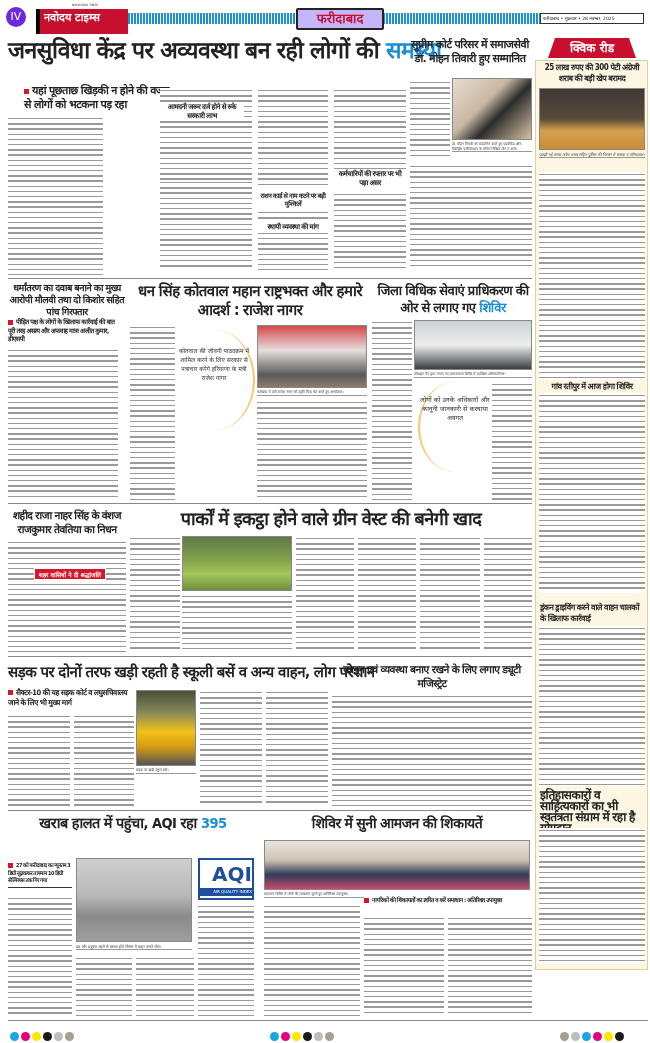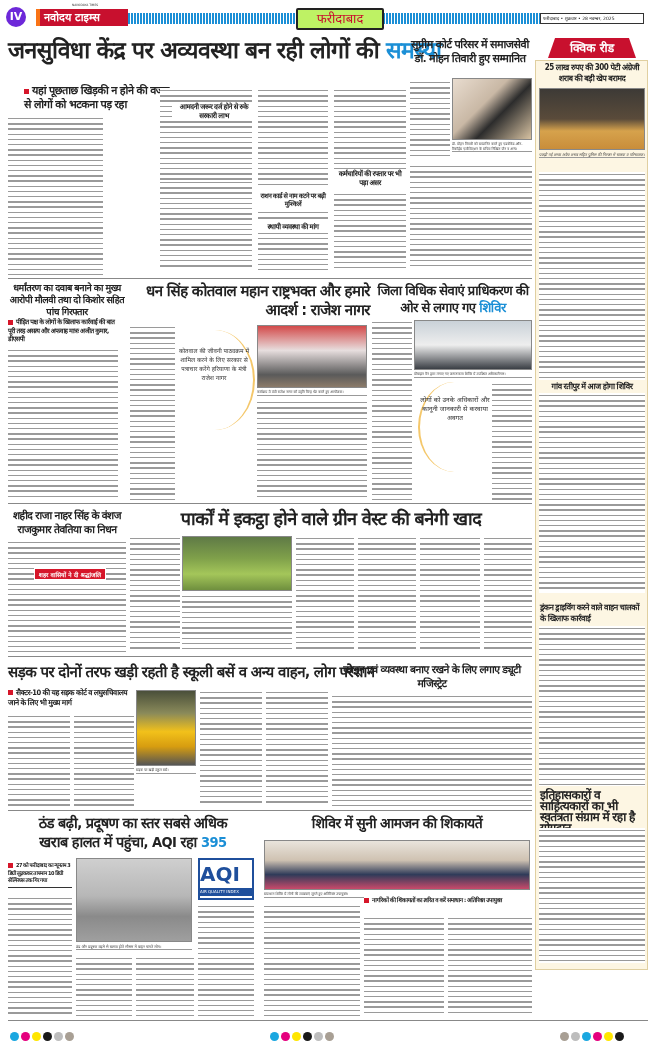--- a/index.html
+++ b/index.html
@@ -13,36 +13,36 @@
 .caption{font-size:4.5px;color:#333;line-height:6px;border-bottom:1px solid #999}
 .bullet::before{content:"";display:inline-block;width:5px;height:5px;background:#d6162a;margin-right:3px;vertical-align:middle}
 .hline{position:absolute;height:1px;background:#888}
 .dots span{display:inline-block;width:9px;height:9px;border-radius:50%;margin-right:2px}
 .sidebar{background:#fdf6e3}
 </style>
 </head>
 <body>
 
 <div class="abs" style="left:0;top:0;width:650px;height:32px">
-  <div class="abs" style="left:6px;top:7px;width:20px;height:20px;border-radius:50%;background:#6d28d9;color:#fff;font-weight:bold;font-size:11px;text-align:center;line-height:20px">IV</div>
+  <div class="abs" style="left:6px;top:7px;width:20px;height:20px;border-radius:50%;background:#6d28d9;color:#fff;font-weight:normal;font-size:11px;text-align:center;line-height:20px">IV</div>
   <div class="abs" style="left:72px;top:3px;font-size:3px;color:#333">NAVODAYA TIMES</div>
-  <div class="abs" style="left:36px;top:9px;width:92px;height:17px;background:#c8102e;color:#fff;font-weight:bold;font-size:11px;line-height:17px;padding-left:4px;border-left:4px solid #f97316">नवोदय टाइम्स</div>
+  <div class="abs" style="left:36px;top:9px;width:92px;height:25px;background:#c8102e;color:#fff;font-weight:bold;font-size:11px;line-height:17px;padding-left:4px;border-left:4px solid #000000">नवोदय टाइम्स</div>
   <div class="abs" style="left:128px;top:13px;width:412px;height:11px;background:repeating-linear-gradient(90deg,#1b8fd6 0,#1b8fd6 2px,#fff 2px,#fff 3px)"></div>
-  <div class="abs" style="left:296px;top:8px;width:88px;height:22px;background:#bef264;border:2px solid #222;border-radius:2px;color:#c8102e;font-weight:normal;font-size:13px;text-align:center;line-height:18px">फरीदाबाद</div>
+  <div class="abs" style="left:296px;top:8px;width:88px;height:22px;background:#c4b5fd;border:2px solid #222;border-radius:2px;color:#c8102e;font-weight:bold;font-size:13px;text-align:center;line-height:18px">फरीदाबाद</div>
   <div class="abs" style="left:540px;top:13px;width:104px;height:11px;border:1px solid #333;font-size:4.5px;line-height:9px;padding-left:2px;white-space:nowrap">फरीदाबाद • शुक्रवार • 28 नवम्बर, 2025</div>
 </div>
 
 <div class="abs hl" style="left:8px;top:36px;font-size:23px;line-height:28px">
   <span>जनसुविधा केंद्र पर अव्यवस्था बन रही लोगों की</span>
   <span class="blue">समस्या</span>
 </div>
 <div class="abs bullet hl" style="left:24px;top:84px;width:150px;font-size:11px;line-height:14px;white-space:normal">यहां पूछताछ खिड़की न होने की वजह से लोगों को भटकना पड़ रहा</div>
 <div class="abs txt lines" style="left:8px;top:116px;width:95px;height:160px"></div>
 <div class="abs txt lines" style="left:160px;top:88px;width:92px;height:92px"></div>
-<div class="abs hl" style="left:172px;top:102px;font-size:7px;white-space:normal;width:84px;background:#fff;text-align:center">आमदनी जरूर दर्ज होने से रुके सरकारी लाभ</div>
+<div class="abs hl" style="left:160px;top:102px;font-size:7px;white-space:normal;width:84px;background:#fff;text-align:center">आमदनी जरूर दर्ज होने से रुके सरकारी लाभ</div>
 <div class="abs txt lines" style="left:160px;top:180px;width:92px;height:90px"></div>
 <div class="abs txt lines" style="left:258px;top:88px;width:70px;height:100px"></div>
 <div class="abs hl" style="left:258px;top:192px;font-size:6.5px;white-space:normal;width:70px;text-align:center;line-height:8px">राशन कार्ड से नाम कटने पर बढ़ी मुश्किलें</div>
 <div class="abs txt lines" style="left:258px;top:210px;width:70px;height:60px"></div>
 <div class="abs hl" style="left:258px;top:222px;font-size:7px;width:70px;text-align:center;background:#fff">स्थायी व्यवस्था की मांग</div>
 <div class="abs txt lines" style="left:334px;top:88px;width:72px;height:100px"></div>
 <div class="abs hl" style="left:334px;top:170px;font-size:7px;width:72px;white-space:normal;text-align:center;line-height:9px;background:#fff">कर्मचारियों की रफ्तार पर भी पड़ा असर</div>
 <div class="abs txt lines" style="left:334px;top:192px;width:72px;height:78px"></div>
 
 <div class="abs hl" style="left:410px;top:38px;width:120px;font-size:11px;line-height:14px;white-space:normal;text-align:center">सुप्रीम कोर्ट परिसर में समाजसेवी डॉ. मोहन तिवारी हुए सम्मानित</div>
@@ -63,21 +63,21 @@
 <div class="abs txt lines" style="left:539px;top:626px;width:106px;height:160px"></div>
 <div class="abs hl" style="left:540px;top:790px;width:104px;font-size:12px;line-height:11px;white-space:normal;text-align:left">इतिहासकारों व साहित्यकारों का भी स्वतंत्रता संग्राम में रहा है योगदान</div>
 <div class="abs txt lines" style="left:539px;top:828px;width:106px;height:135px"></div>
 
 <div class="hline" style="left:8px;top:278px;width:524px"></div>
 
 <div class="abs hl" style="left:8px;top:282px;width:118px;font-size:9.5px;line-height:12px;white-space:normal;text-align:center">धर्मांतरण का दवाब बनाने का मुख्य आरोपी मौलवी तथा दो किशोर सहित पांच गिरफ्तार</div>
 <div class="abs bullet hl" style="left:8px;top:318px;width:110px;font-size:6.5px;line-height:8.5px;white-space:normal">पीड़ित पक्ष के लोगों के खिलाफ कार्रवाई की बात पूरी तरह असत्य और अफवाह मात्रः अजीत कुमार, डीएसपी</div>
 <div class="abs txt lines" style="left:8px;top:348px;width:110px;height:150px"></div>
 
-<div class="abs hl" style="left:130px;top:282px;width:240px;font-size:15px;line-height:19px;white-space:normal;text-align:right">धन सिंह कोतवाल महान राष्ट्रभक्त और हमारे आदर्श : राजेश नागर</div>
+<div class="abs hl" style="left:130px;top:282px;width:240px;font-size:15px;line-height:19px;white-space:normal;text-align:center">धन सिंह कोतवाल महान राष्ट्रभक्त और हमारे आदर्श : राजेश नागर</div>
 <div class="abs txt lines" style="left:130px;top:325px;width:45px;height:175px"></div>
 <div class="abs" style="left:175px;top:330px;width:80px;height:100px;border-radius:50%;border-right:2px solid #f4c76a;font-size:6px;line-height:9px;text-align:center;padding-top:16px;color:#333;background:#fff">कोतवाल की जीवनी पाठ्यक्रम में शामिल करने के लिए सरकार से पत्राचार करेंगे हरियाणा के मंत्री राजेश नागर</div>
 <div class="abs photo" style="left:257px;top:325px;width:110px;height:63px;background:linear-gradient(180deg,#d34a4a 0%,#e7dede 40%,#5a5a5a 80%,#8c7b6a 100%)"></div>
 <div class="abs caption" style="left:257px;top:390px;width:110px;font-size:3.5px;line-height:4.5px">कार्यक्रम में मंत्री राजेश नागर को स्मृति चिन्ह भेंट करते हुए आयोजक।</div>
 <div class="abs txt lines" style="left:257px;top:400px;width:110px;height:100px"></div>
 
 <div class="abs hl" style="left:372px;top:282px;width:162px;font-size:13px;line-height:17px;white-space:normal;text-align:center">
   <span>जिला विधिक सेवाएं प्राधिकरण की ओर से लगाए गए</span>
   <span class="blue">शिविर</span>
 </div>
@@ -112,28 +112,27 @@
 <div class="abs caption" style="left:136px;top:768px;width:60px;font-size:3.5px;line-height:4.5px">सड़क पर खड़ी स्कूल बसें।</div>
 <div class="abs txt lines" style="left:200px;top:690px;width:62px;height:116px"></div>
 <div class="abs txt lines" style="left:266px;top:690px;width:62px;height:116px"></div>
 
 <div class="abs hl" style="left:332px;top:662px;width:200px;font-size:10.5px;line-height:14px;white-space:normal;text-align:center">कानून एवं व्यवस्था बनाए रखने के लिए लगाए ड्यूटी मजिस्ट्रेट</div>
 <div class="abs txt lines" style="left:332px;top:694px;width:200px;height:112px"></div>
 
 <div class="hline" style="left:8px;top:810px;width:524px"></div>
 
 <div class="abs hl" style="left:8px;top:814px;width:250px;font-size:14.5px;line-height:19px;white-space:normal;text-align:center">
-  <div>ठंड बढ़ी, प्रदूषण का स्तर सबसे अधिक</div>
   <div><span>खराब हालत में पहुंचा, AQI रहा</span> <span class="blue">395</span></div>
 </div>
 <div class="abs bullet hl" style="left:8px;top:862px;width:64px;font-size:5.5px;line-height:7.5px;white-space:normal;border-bottom:1px solid #333;padding-bottom:2px">27 को फरीदाबाद का न्यूनतम 3 डिग्री लुढ़ककर तापमान 10 डिग्री सेल्सियस तक गिर गया</div>
 <div class="abs txt lines" style="left:8px;top:896px;width:64px;height:120px"></div>
 <div class="abs photo" style="left:76px;top:858px;width:116px;height:84px;background:linear-gradient(180deg,#cfcfcf 0%,#b7b7b7 45%,#8a8a8a 70%,#9f9f9f 100%)"></div>
 <div class="abs caption" style="left:76px;top:944px;width:116px;font-size:3.8px;line-height:5px">ठंड और प्रदूषण बढ़ने से खराब होते मौसम में बाहर चलते लोग।</div>
-<div class="abs" style="left:198px;top:858px;width:56px;height:42px;border:2px solid #1f4f9c;background:#fff;text-align:left">
+<div class="abs" style="left:198px;top:858px;width:56px;height:42px;border:2px solid #1f4f9c;background:#fff;text-align:right">
   <div style="font-size:20px;font-weight:bold;color:#1f4f9c;line-height:28px">AQI</div>
   <div style="font-size:4px;background:#1f4f9c;color:#fff;line-height:8px">AIR QUALITY INDEX</div>
 </div>
 <div class="abs txt lines" style="left:198px;top:904px;width:56px;height:112px"></div>
 <div class="abs txt lines" style="left:76px;top:956px;width:56px;height:60px"></div>
 <div class="abs txt lines" style="left:136px;top:956px;width:58px;height:60px"></div>
 
 <div class="abs hl" style="left:262px;top:814px;width:270px;font-size:14px;line-height:19px;text-align:center">शिविर में सुनी आमजन की शिकायतें</div>
 <div class="abs photo" style="left:264px;top:840px;width:266px;height:50px;background:linear-gradient(180deg,#e9e4dc 0%,#cfc2b2 40%,#2f3b59 70%,#c84a6a 100%)"></div>
 <div class="abs caption" style="left:264px;top:892px;width:100px;font-size:3.5px;line-height:4.5px">समाधान शिविर में लोगों की समस्याएं सुनते हुए अतिरिक्त उपायुक्त।</div>

